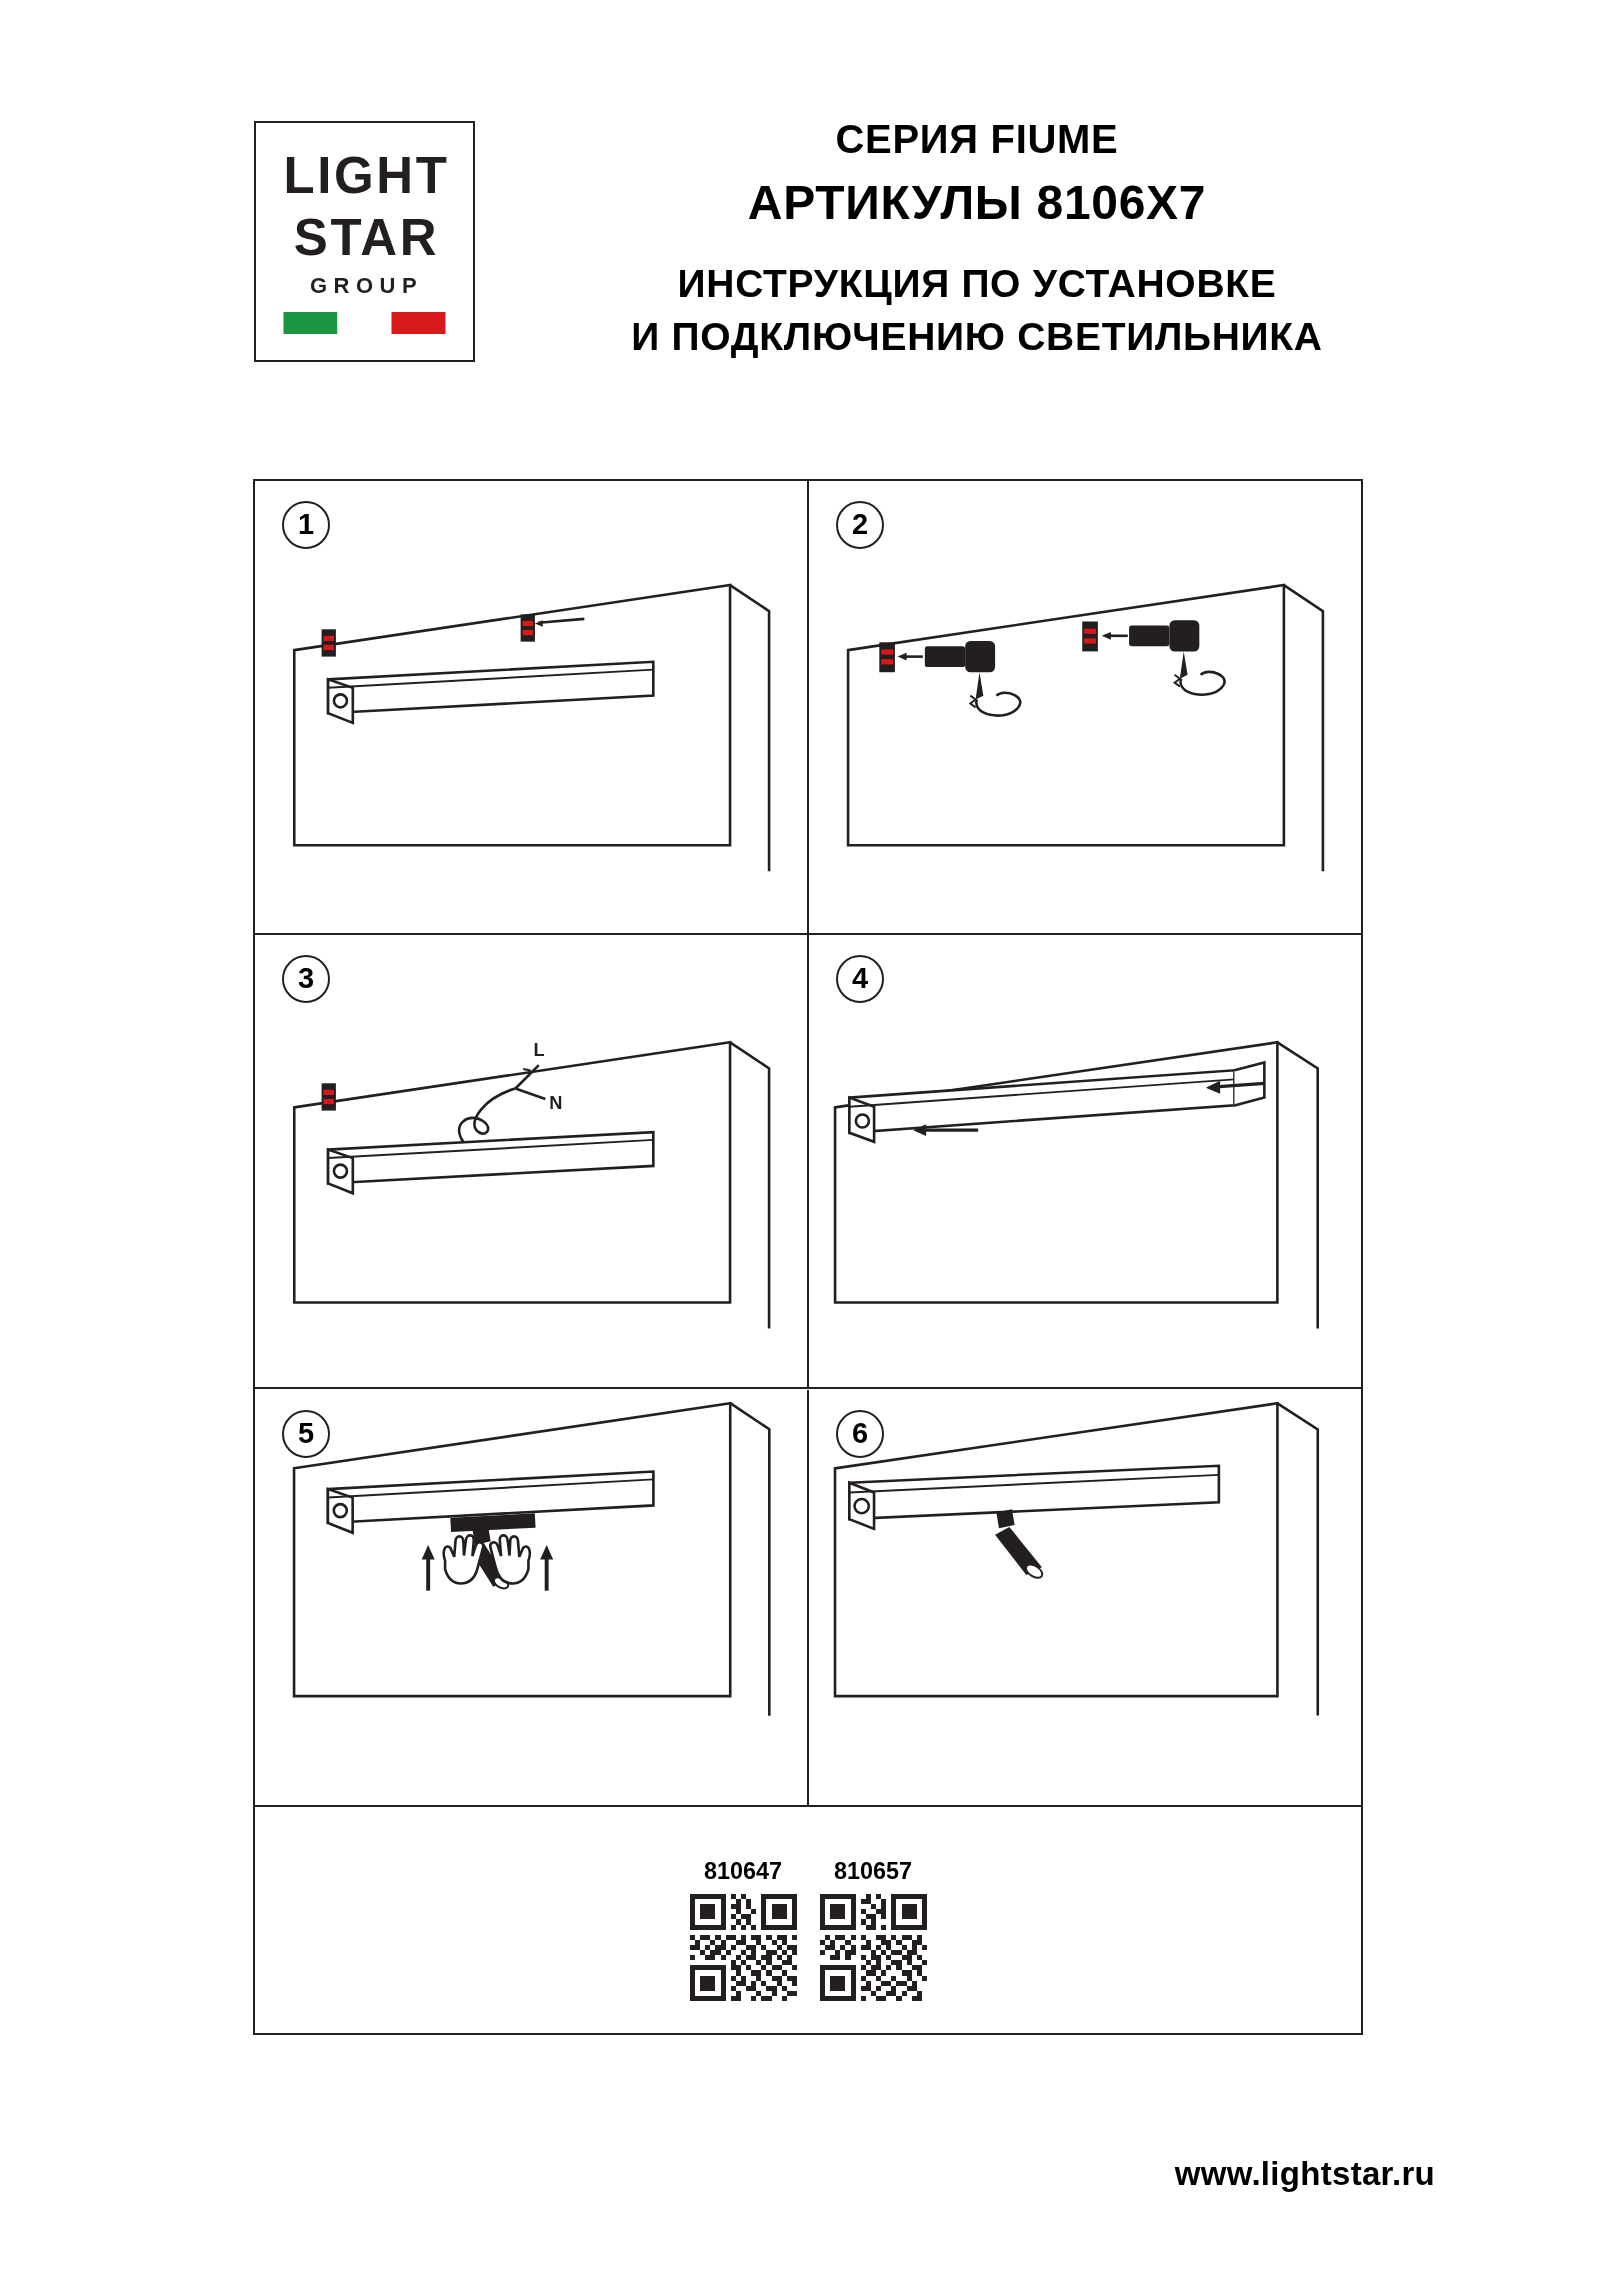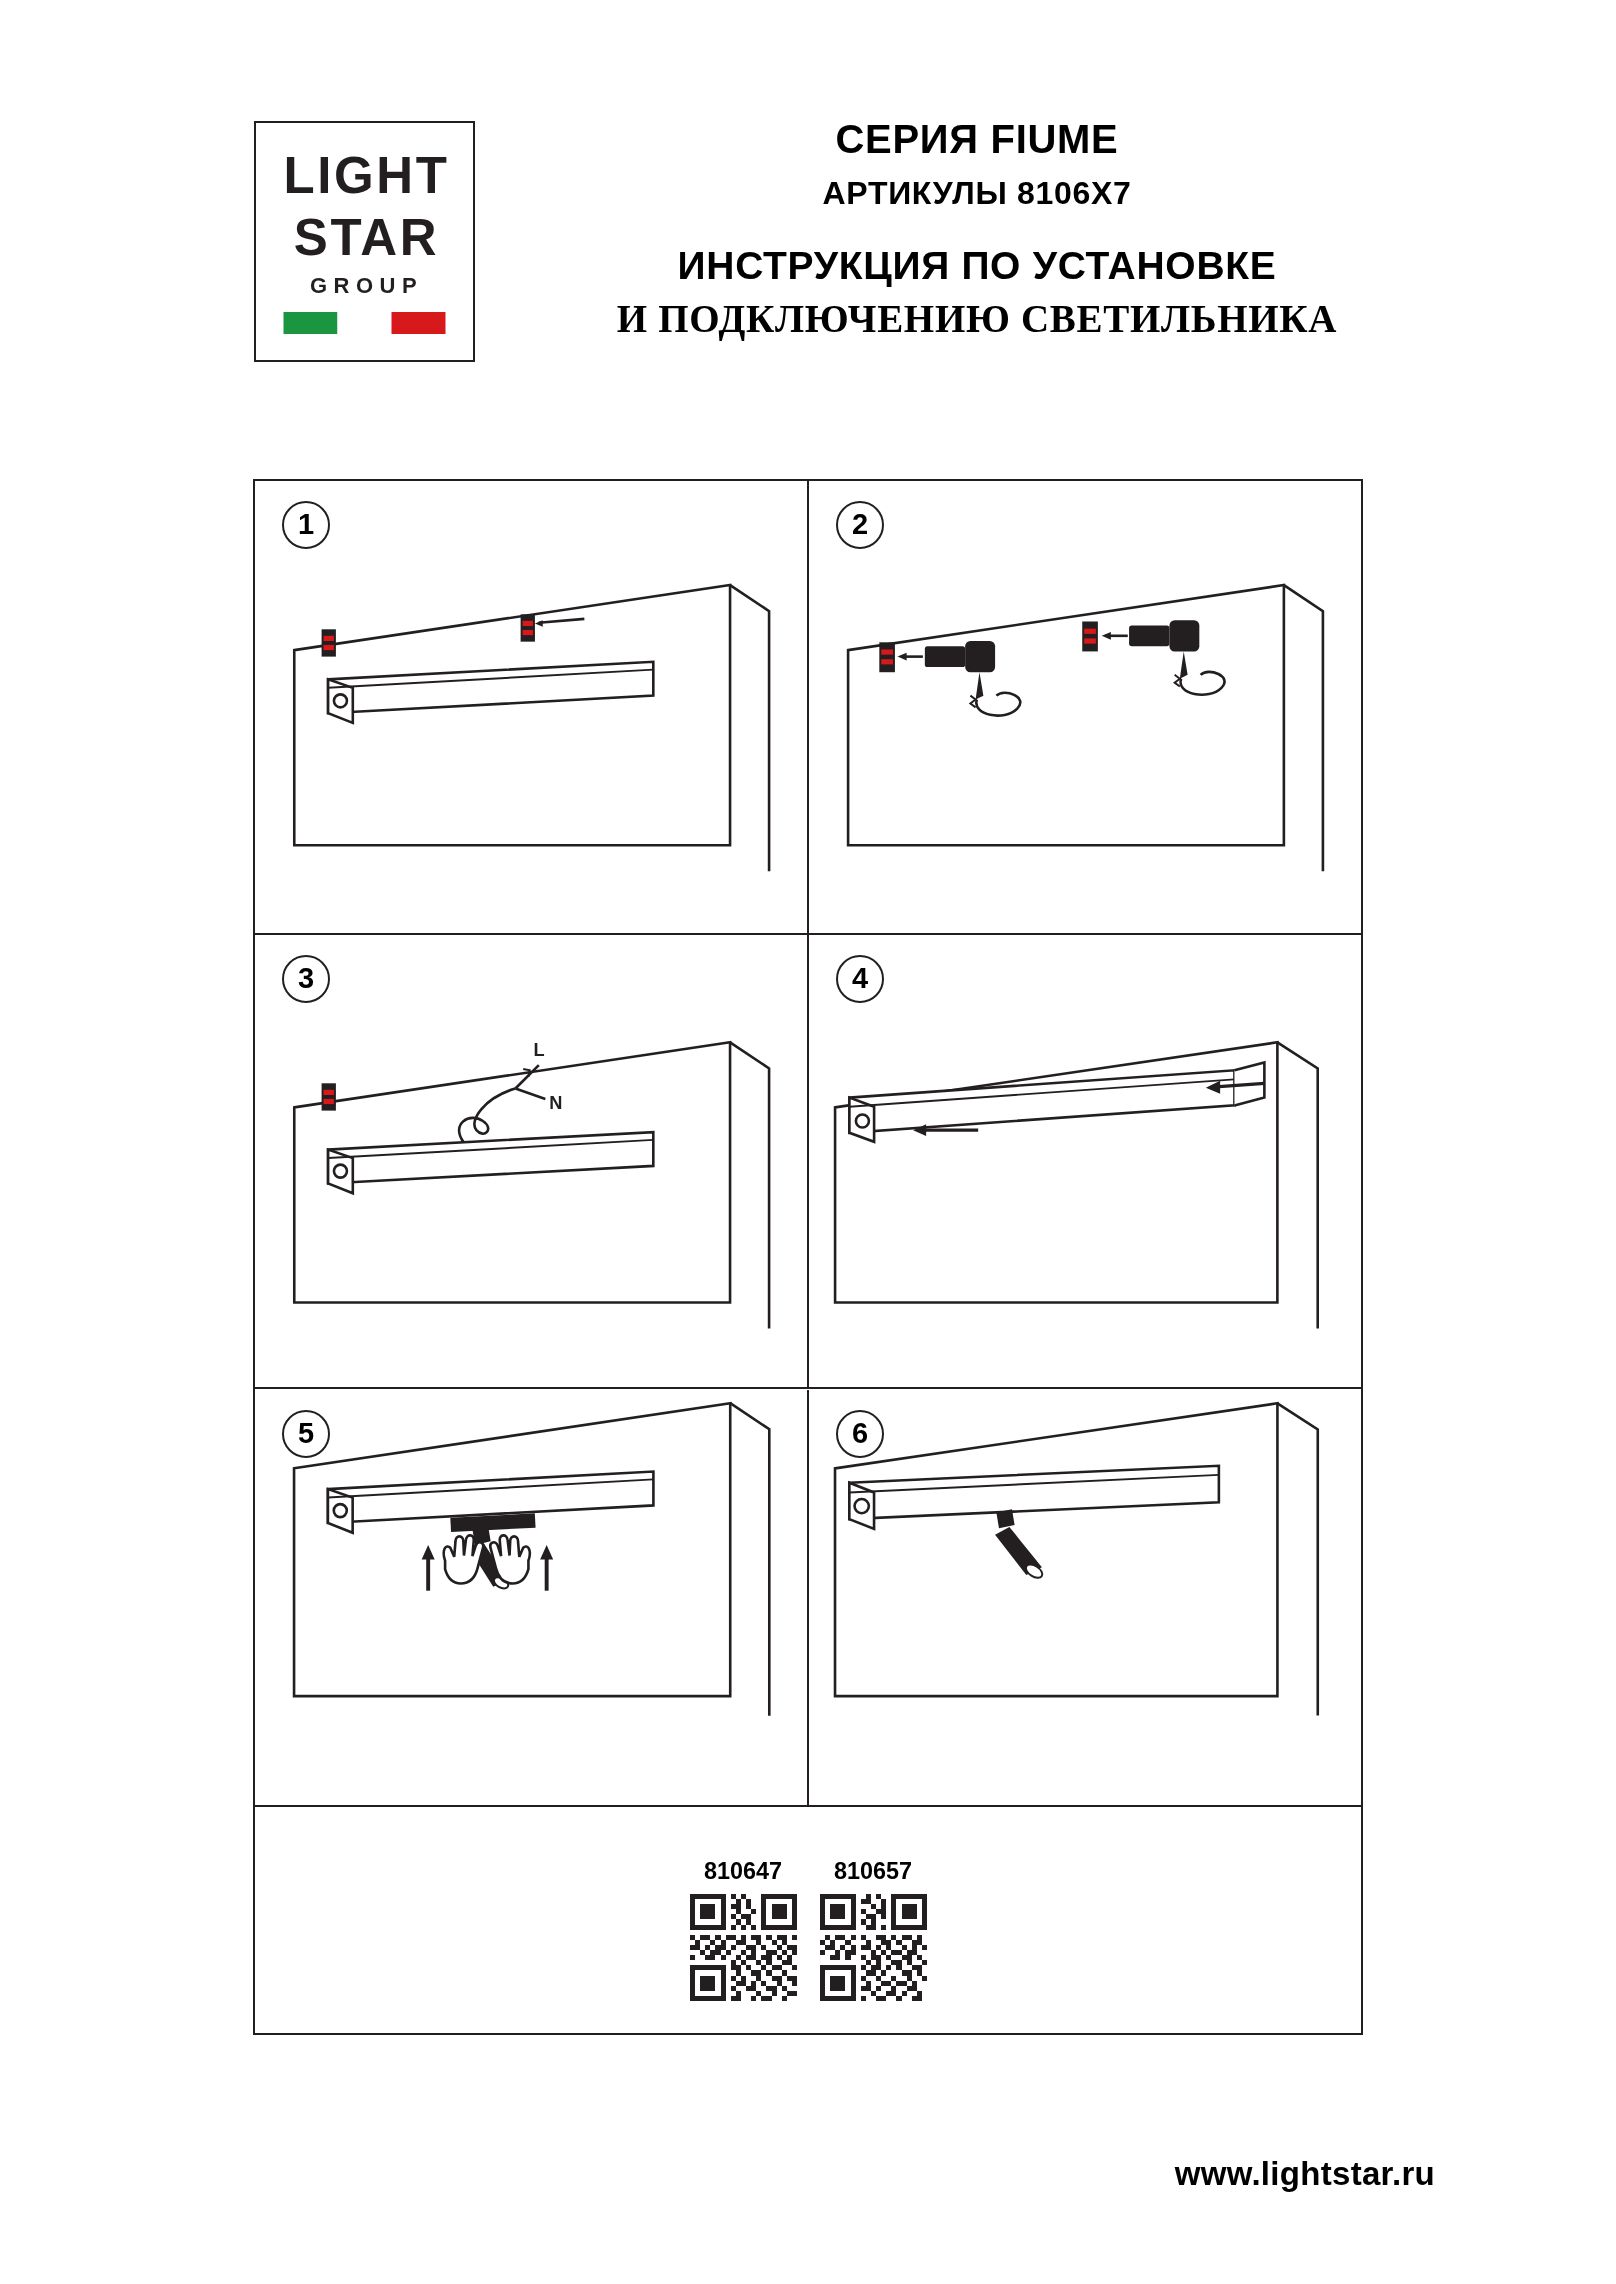--- a/index.html
+++ b/index.html
@@ -80,21 +80,21 @@
     width: 964px;
     text-align: center;
   }
   .title-line1 {
     font-size: 40px;
     font-weight: bold;
     letter-spacing: 0.7px;
     margin-top: 3px;
   }
   .title-line2 {
-    font-size: 32px;
+    font-size: 48px;
     font-weight: bold;
     letter-spacing: 0.7px;
     margin-top: 13px;
   }
   .title-line3 {
     font-size: 39px;
     font-weight: bold;
     letter-spacing: 0.7px;
     margin-top: 30px;
     line-height: 1.25;
@@ -184,21 +184,21 @@
       <div class="g"></div>
         <div class="w"></div>
         <div class="r"></div>
     </div>
   </div>
 
   <div class="title-block">
     <div class="title-line1">СЕРИЯ FIUME</div>
     <div class="title-line2">АРТИКУЛЫ 8106Х7</div>
     <div class="title-line3">ИНСТРУКЦИЯ ПО УСТАНОВКЕ</div>
-    <div class="title-line3" style="margin-top:3.9px;font-family:Liberation Serif, serif;">И ПОДКЛЮЧЕНИЮ СВЕТИЛЬНИКА</div>
+    <div class="title-line3" style="margin-top:3.9px;">И ПОДКЛЮЧЕНИЮ СВЕТИЛЬНИКА</div>
   </div>
 </div>
 
 <div class="panel">
 
   <div class="cell cell-border-right cell-border-bottom" style="left:0;top:0;width:554px;height:454px;">
     <div class="step-num">1</div>
     <svg class="art" width="554" height="454" viewBox="0 0 851 698">
 
       <path d="M60 260 L730 160 L730 560 L60 560 Z" fill="#ffffff" stroke="#231f20" stroke-width="4"></path>

